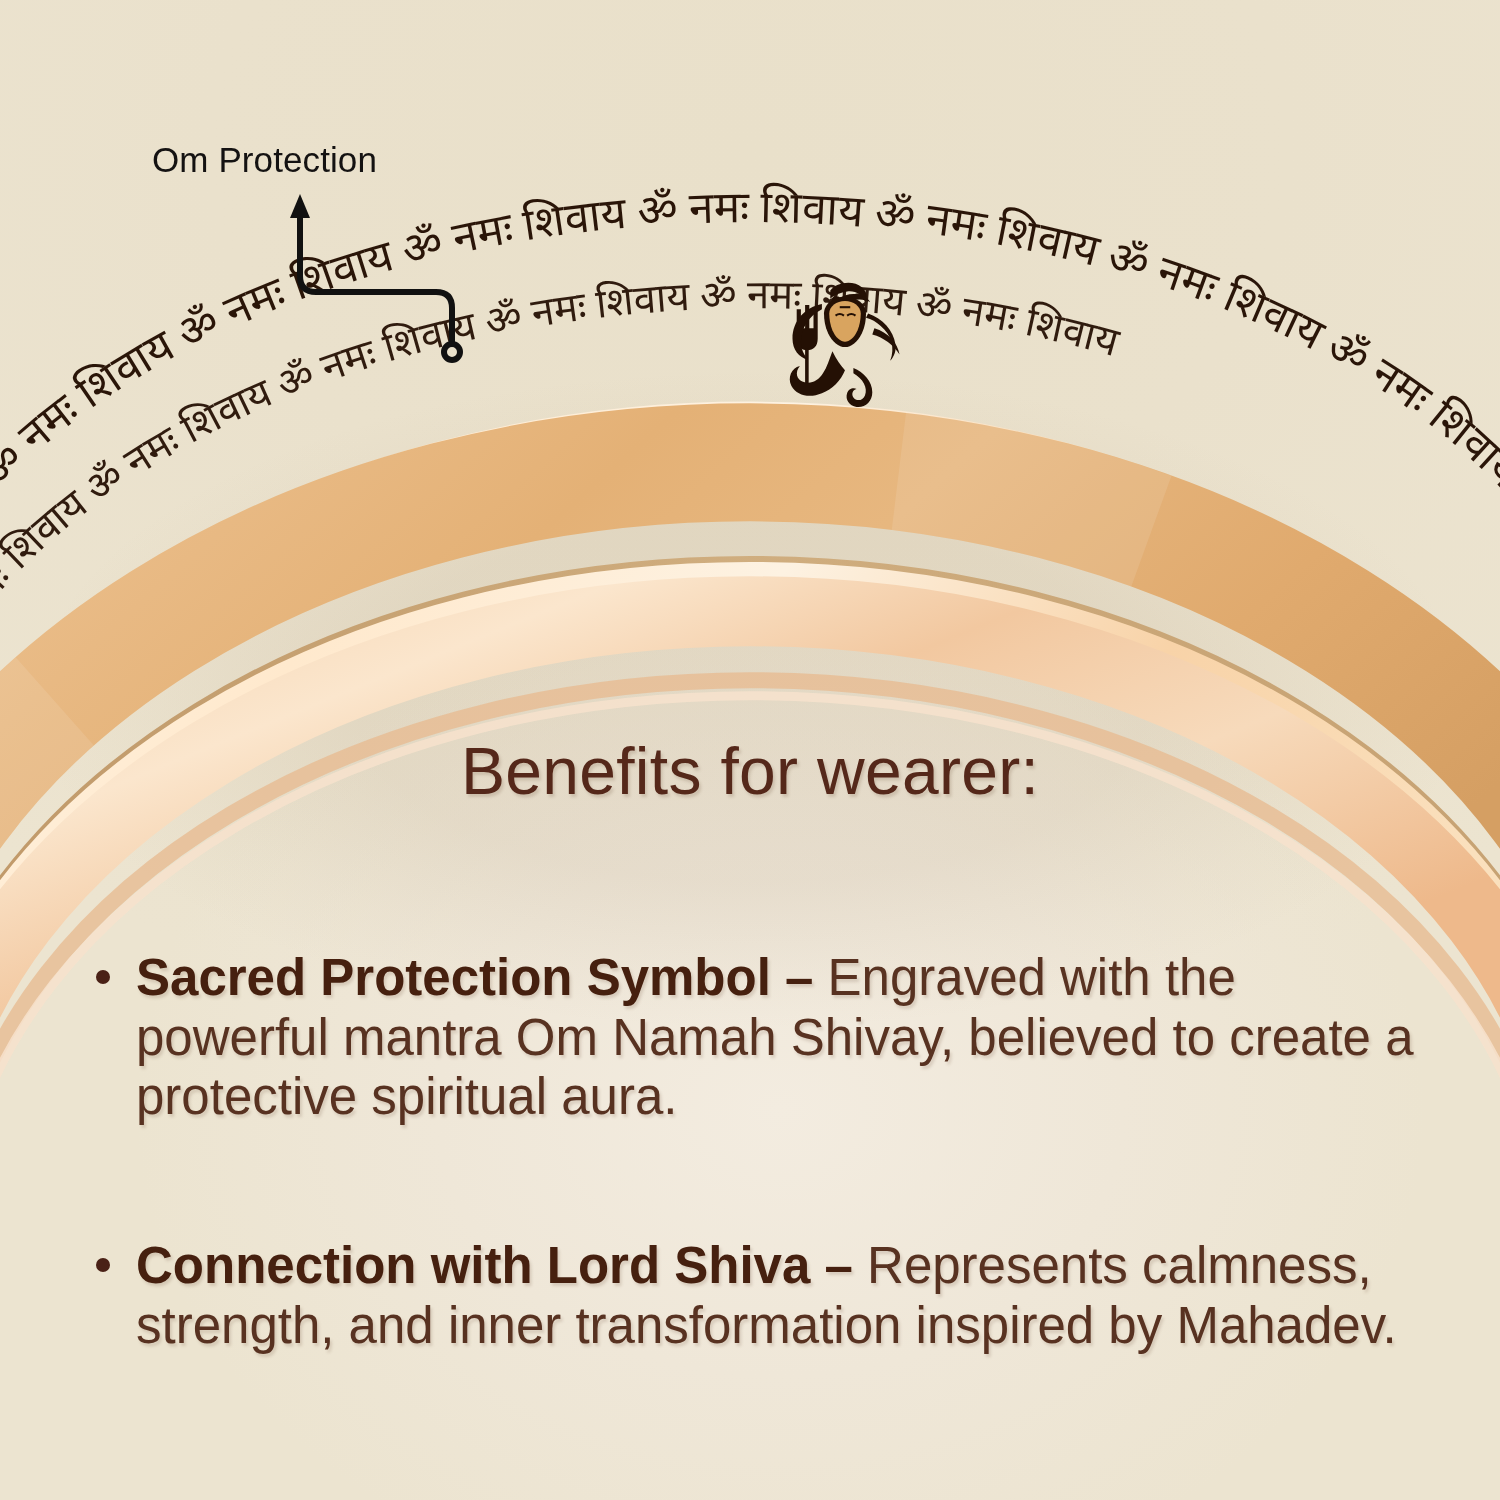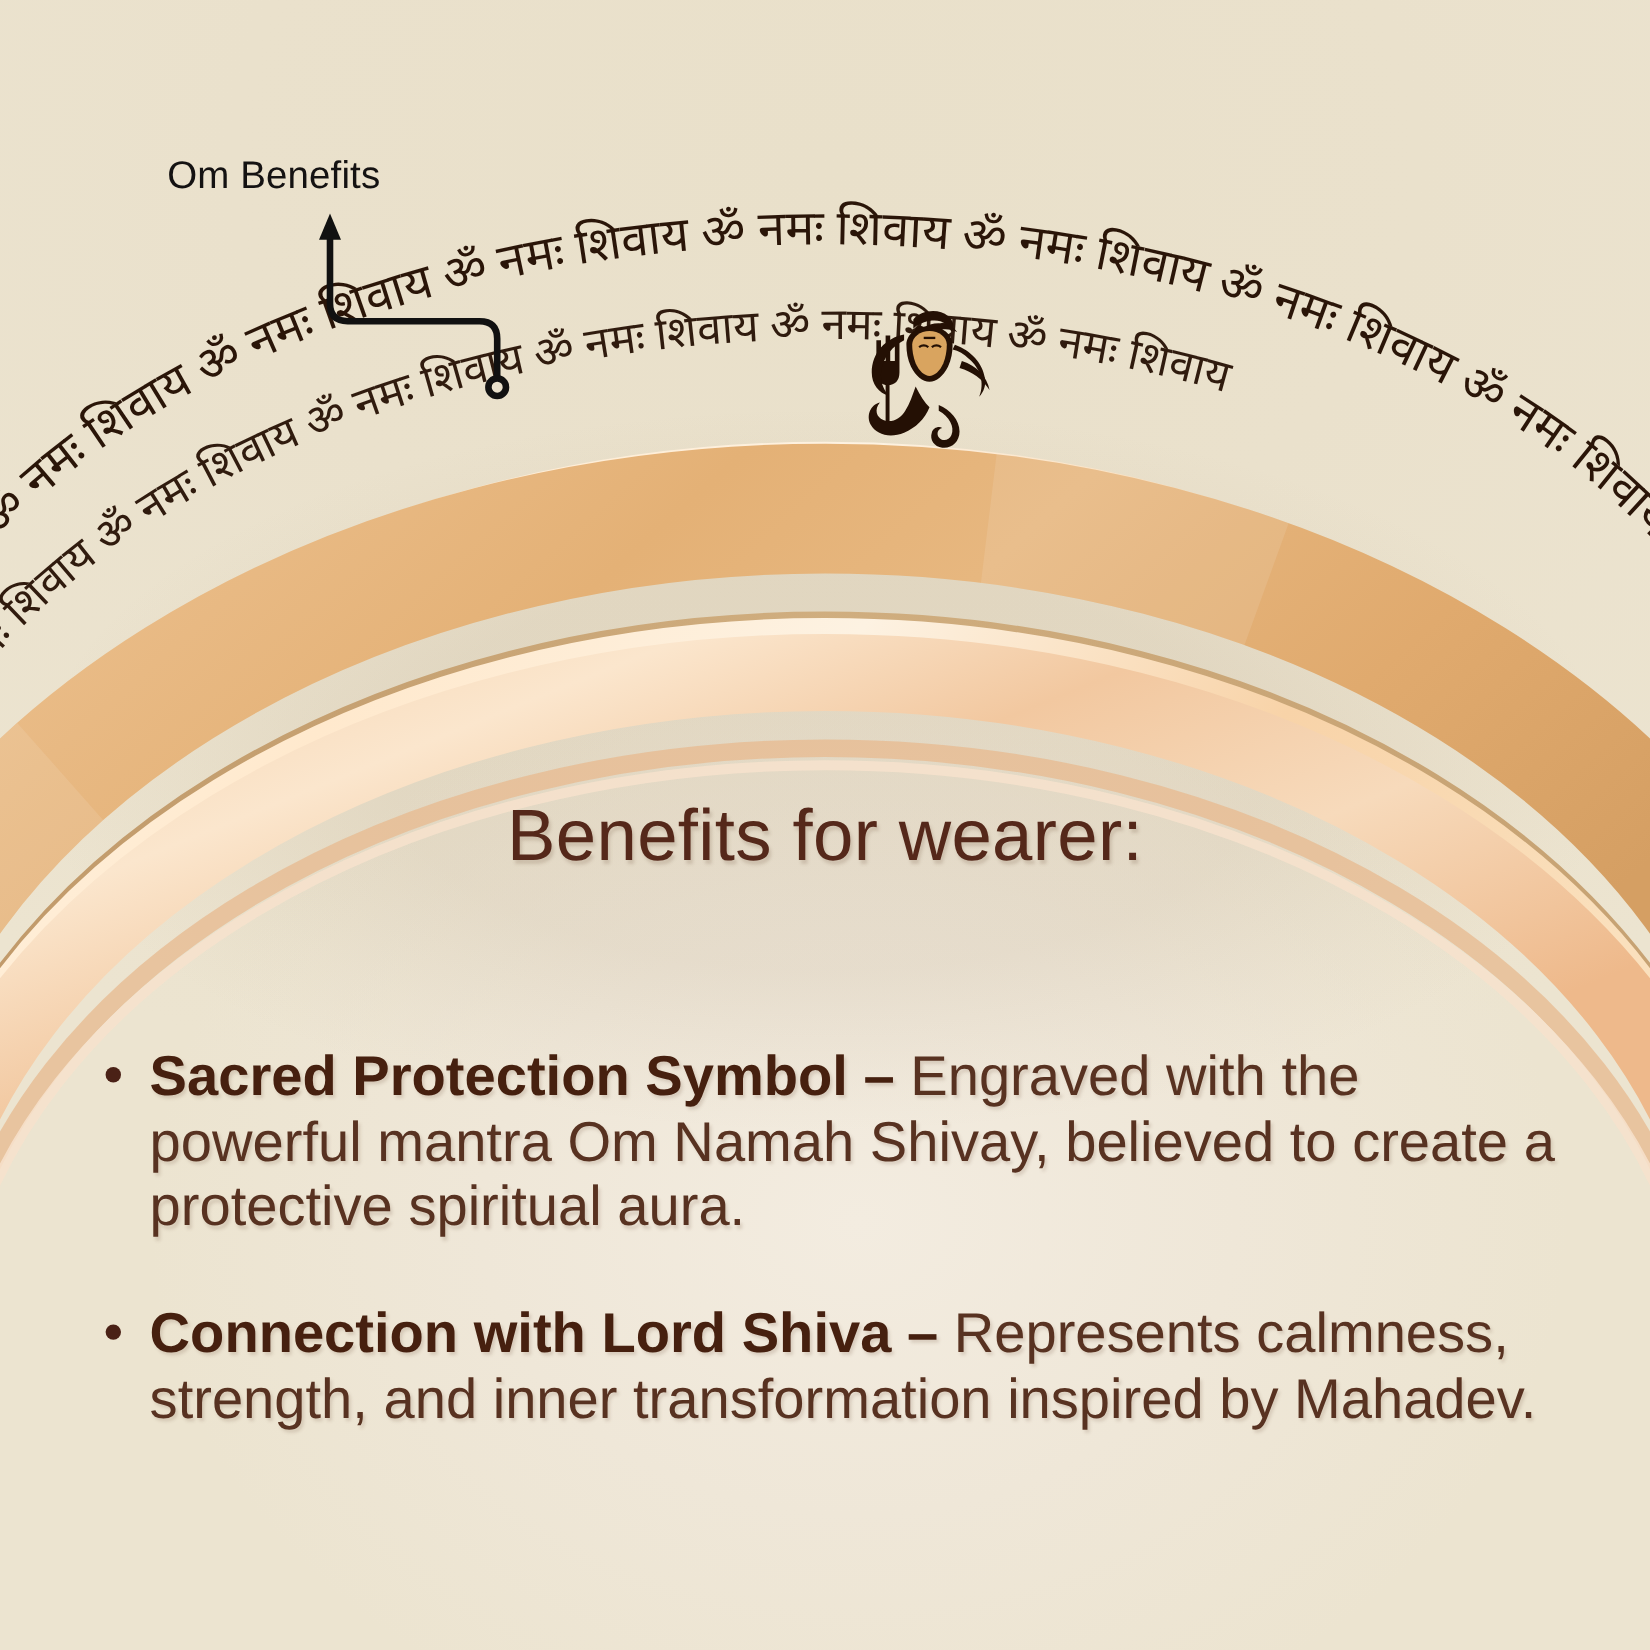--- a/index.html
+++ b/index.html
@@ -65,38 +65,38 @@
     left: 0;
     top: 700px;
     width: 1500px;
   }
   #benefits-title {
     text-align: center;
     font-size: 66px;
     font-weight: 400;
     color: #55281a;
     letter-spacing: .3px;
-    margin: 3px;
+    margin: 15px;
     padding-top: 18px;
     text-shadow: 2px 3px 3px rgba(120,92,70,.22);
   }
 
   #benefits-list {
     list-style: none;
     margin: 0;
     padding: 0;
     position: absolute;
     top: 248px;
     left: 84px;
     width: 1330px;
   }
   #benefits-list li {
     position: relative;
     padding-left: 52px;
-    margin-bottom: 55px;
+    margin-bottom: 109px;
     font-size: 51px;
     line-height: 1.17;
     color: #54281b;
     font-weight: 400;
     text-shadow: 2px 3px 3px rgba(120,92,70,.20);
   }
   #benefits-list li:last-child { margin-bottom: 16px; }
   #benefits-list li .dot {
     position: absolute;
     left: 12px;
@@ -231,21 +231,21 @@
 
         <path d="M -9 -28 q 4 -3 8 0" stroke="#241004" stroke-width="2" fill="none"></path>
         <path d="M 2 -28 q 4 -3 8 0" stroke="#241004" stroke-width="2" fill="none"></path>
 
         <path d="M -5 -36 l 10 0" stroke="#241004" stroke-width="2" fill="none"></path>
       </g>
     </svg>
   </div>
 
   <div id="callout">
-    <div id="callout-label">Om Benefits</div>
+    <div id="callout-label">Om Protection</div>
     <svg id="callout-svg" viewBox="0 0 420 150" xmlns="http://www.w3.org/2000/svg">
       <path d="M 160 20 L 160 92 Q 160 108 176 108 L 296 108 Q 312 108 312 124 L 312 158" fill="none" stroke="#111111" stroke-width="6" stroke-linecap="round" stroke-linejoin="round"></path>
       <path d="M 160 10 L 150 34 L 170 34 Z" fill="#111111"></path>
       <circle cx="312" cy="168" r="8" fill="none" stroke="#111111" stroke-width="6"></circle>
     </svg>
   </div>
 
   <div id="content">
     <h2 id="benefits-title">Benefits for wearer:</h2>
 

